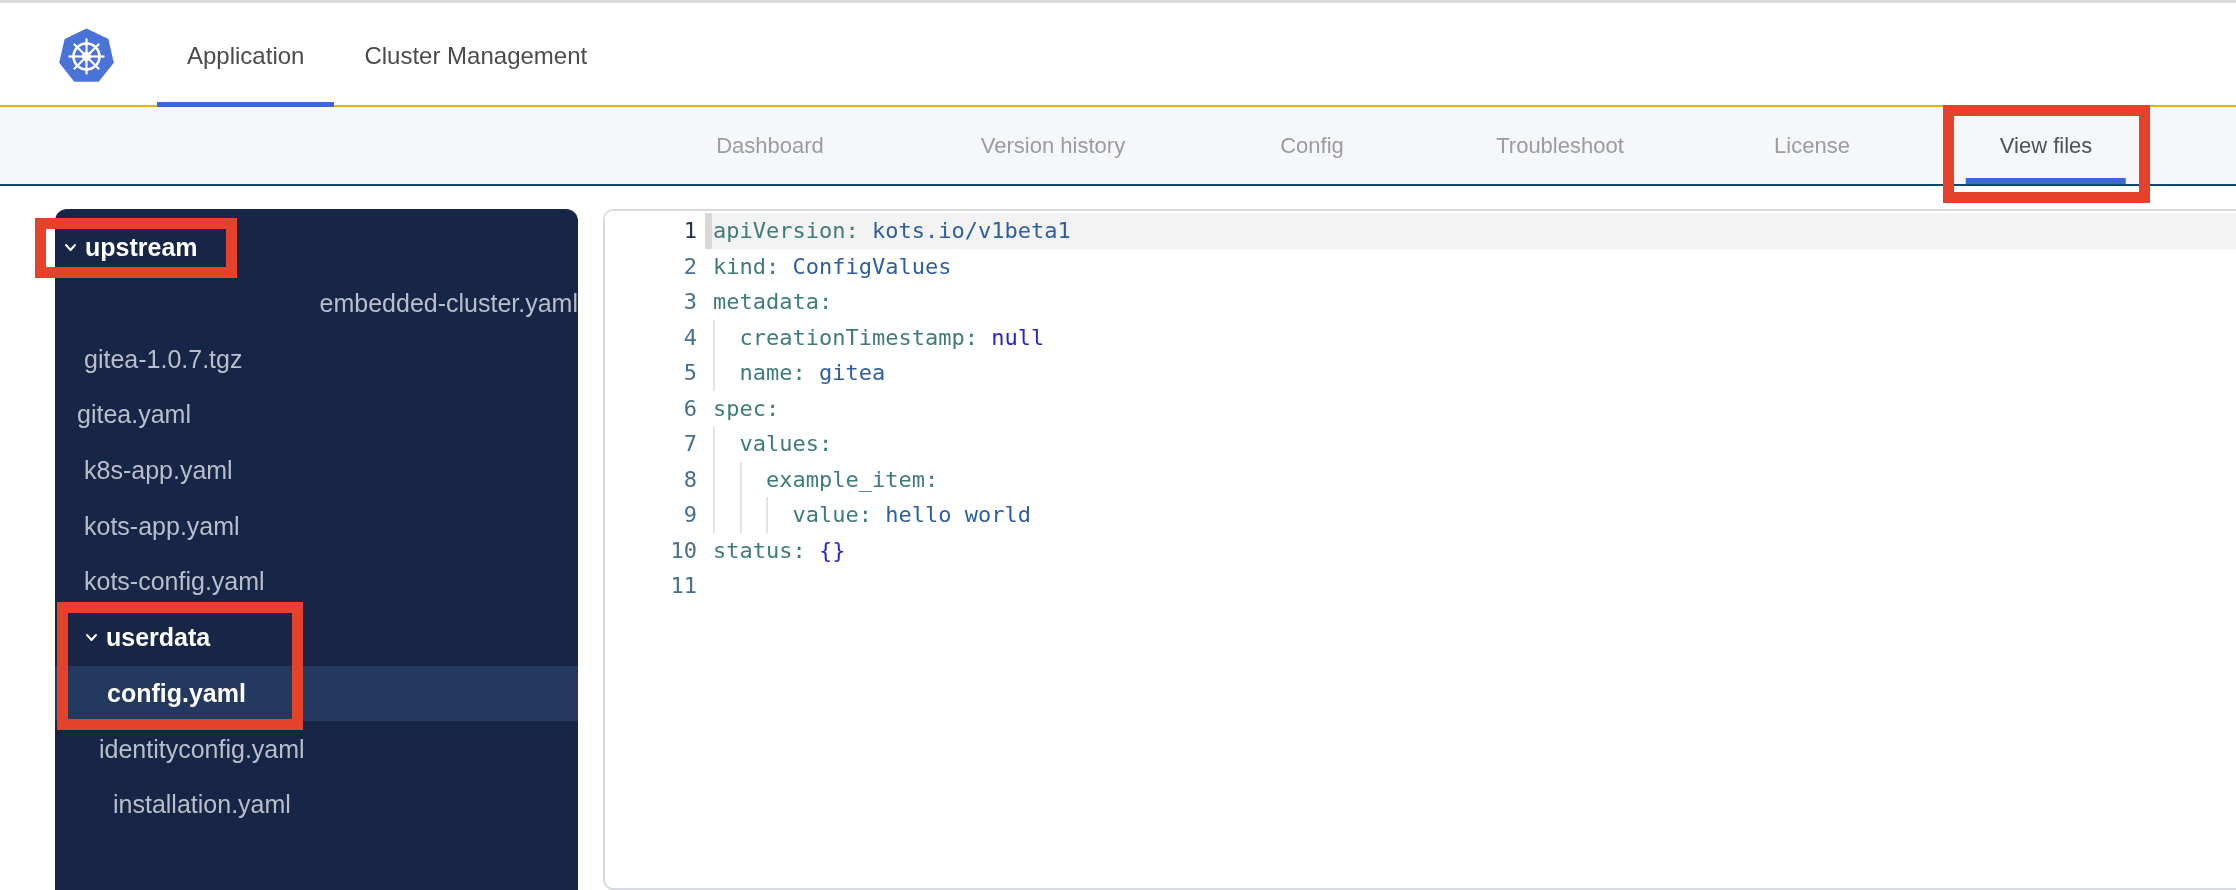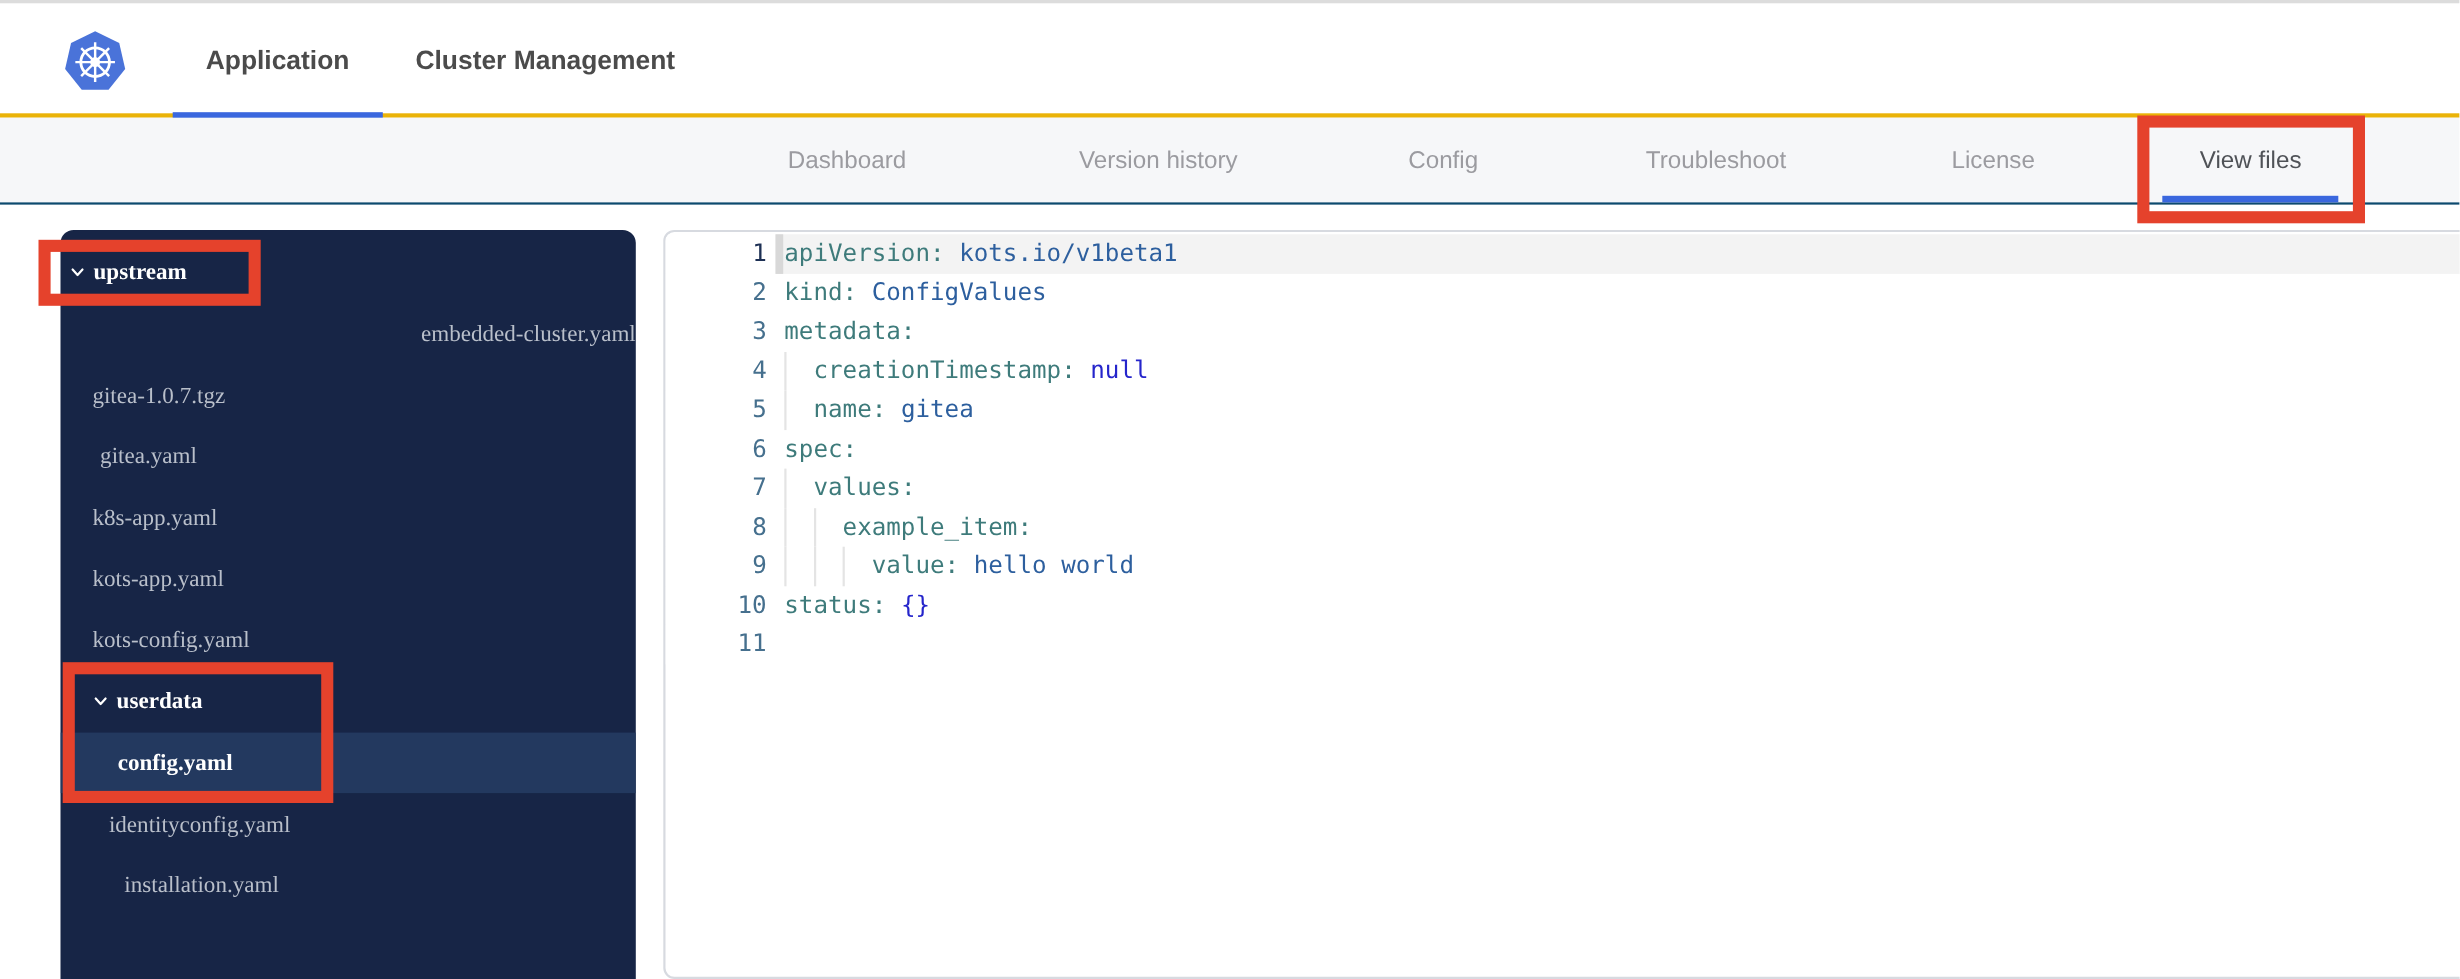--- a/index.html
+++ b/index.html
@@ -2,21 +2,21 @@
 <html><head>
 <meta charset="utf-8">
 <style>
   * { margin:0; padding:0; box-sizing:border-box; }
   html,body { width:2236px; height:890px; overflow:hidden; background:#ffffff;
               font-family:"Liberation Sans", sans-serif; }
   #stage { position:relative; width:2236px; height:890px; background:#fff; }
 
   
   .topbar { position:absolute; left:0; top:0; width:2236px; height:107px;
-            background:#fff; border-top:3px solid #dcdcdc; border-bottom:4px solid #eab308;font-weight:bold; }
+            background:#fff; border-top:3px solid #dcdcdc; border-bottom:2px solid #eab308; }
   .k8s-logo { position:absolute; left:58px; top:25px; width:57px; height:57px; }
   .topbar-tabs { position:absolute; left:157px; top:0; height:105px; display:flex; }
   .toptab { position:relative; height:100%; display:flex; align-items:center;
             padding:0 30px; font-size:24px; color:#4b4b4b; cursor:pointer; }
   .toptab .underline { display:none; }
   .toptab.active .underline { display:block; position:absolute; left:0; right:0; bottom:0;
             height:6px; background:#3a67de; }
 
   
   .subnav { position:absolute; left:0; top:107px; width:2236px; height:79px;
@@ -25,21 +25,21 @@
             display:flex; align-items:center; font-size:22px; color:#9b9ba0; cursor:pointer; }
   .subtab.active { color:#4f5257; }
   .subtab .underline { display:none; }
   .subtab.active .underline { display:block; position:absolute; left:50%; bottom:0;
             transform:translateX(-50%); width:160px; height:6px; background:#3a67de; }
 
   
   .sidebar { position:absolute; left:55px; top:209px; width:523px; height:681px;
              background:#172546; border-radius:12px 12px 0 0; padding-top:11px; overflow:hidden; }
   .tree-row { position:relative; height:55.7px; display:flex; align-items:center;
-              color:#b9bfca; font-size:21px; cursor:pointer; white-space:nowrap;font-family:Liberation Serif, serif; }
+              color:#b9bfca; font-size:25px; cursor:pointer; white-space:nowrap; }
   .tree-row.folder { color:#ffffff; font-weight:bold; }
   .tree-row.selected { background:#23395f; color:#ffffff; font-weight:bold; }
   .tree-row .chev { display:inline-flex; width:15px; height:15px; margin-right:7px; }
 
   
   .editor { position:absolute; left:603px; top:209px; width:1650px; height:681px;
             background:#fff; border:2px solid #d7dae0; border-radius:10px; overflow:hidden;
             font-family:"DejaVu Sans Mono", monospace; font-size:22px; padding-top:2px; }
   .code-line { display:flex; height:35.5px; line-height:35.5px; white-space:pre; }
   .gutter-cell { width:100px; text-align:right; padding-right:8px; color:#46708e;
@@ -119,21 +119,21 @@
           <polyline points="3,5 7.5,10 12,5" fill="none" stroke="#ffffff" stroke-width="2" stroke-linecap="round" stroke-linejoin="round"></polyline>
         </svg>
         <span>upstream</span>
       </div>
       <div class="tree-row file" style="padding-left: 29px; justify-content: flex-end;">
         <span>embedded-cluster.yaml</span>
       </div>
       <div class="tree-row file" style="padding-left: 29px;">
         <span>gitea-1.0.7.tgz</span>
       </div>
-      <div class="tree-row file" style="padding-left: 36px;">
+      <div class="tree-row file" style="padding-left: 22px;">
         <span>gitea.yaml</span>
       </div>
       <div class="tree-row file" style="padding-left: 29px;">
         <span>k8s-app.yaml</span>
       </div>
       <div class="tree-row file" style="padding-left: 29px;">
         <span>kots-app.yaml</span>
       </div>
       <div class="tree-row file" style="padding-left: 29px;">
         <span>kots-config.yaml</span>

